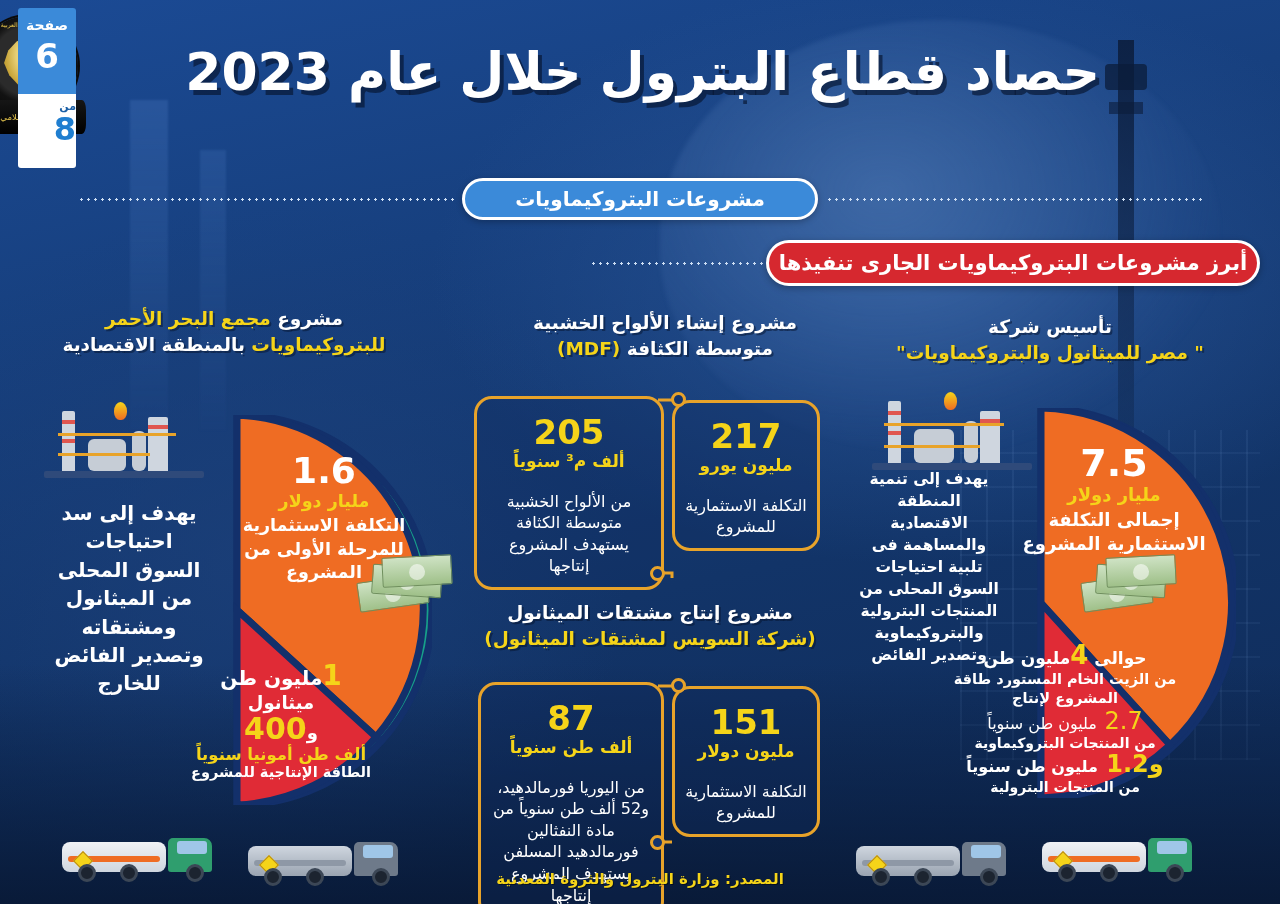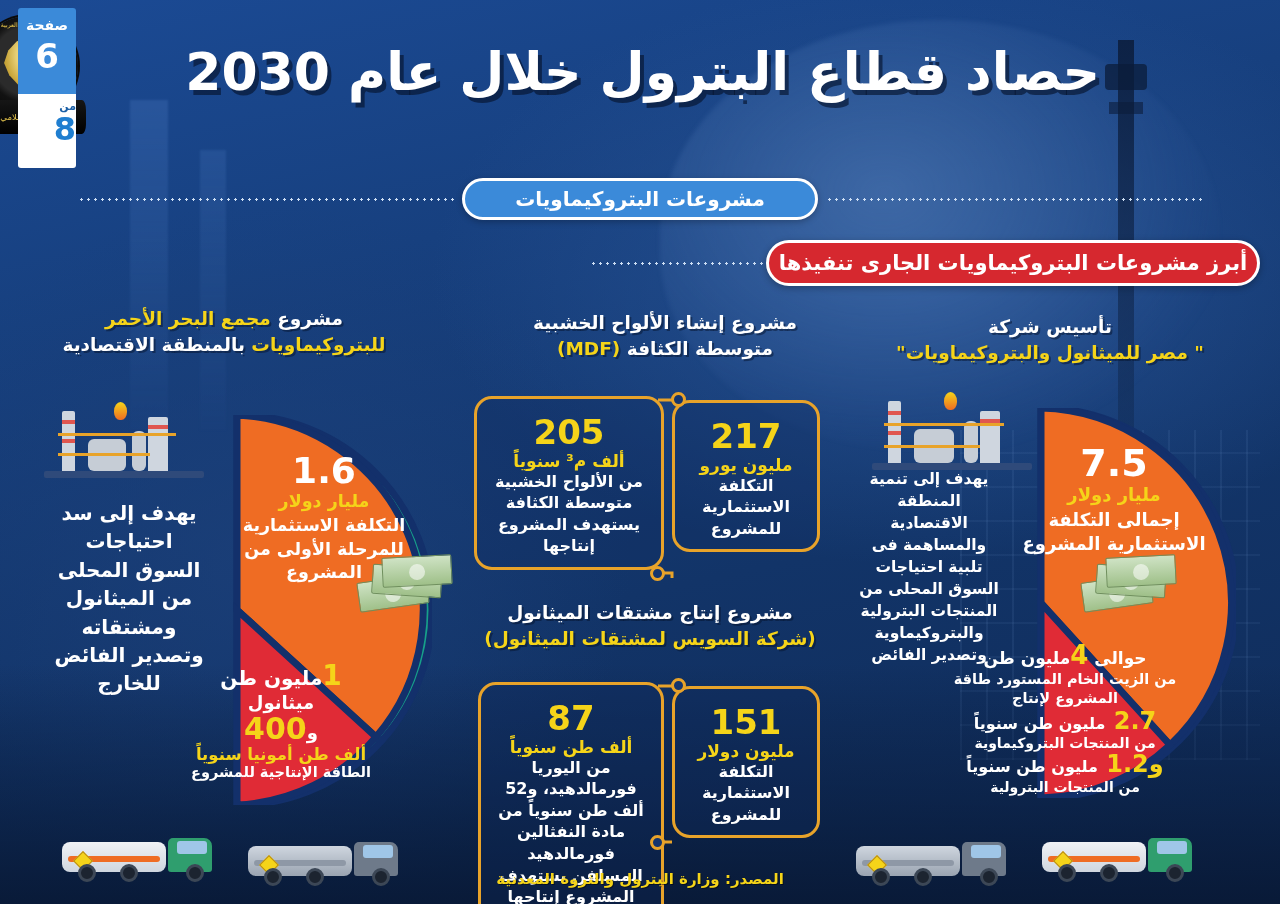--- a/index.html
+++ b/index.html
@@ -219,39 +219,39 @@
   #pr-orange .body { font-size: 18px; color: #ffffff; font-weight: 700; line-height: 1.35; margin-top: 3px; }
 
   #pr-teal {
     right: 236px; top: 60px; width: 142px;
     font-size: 15.5px; font-weight: 700; line-height: 1.42; color:#ffffff;
   }
   #pr-red { right: 46px; top: 232px; width: 250px; }
   #pr-red .l1 { font-size: 17px; font-weight: 700; color:#ffffff; }
   #pr-red .l1 b { font-size: 26px; color:#f5d419; }
   #pr-red .l2 { font-size: 14.5px; font-weight: 700; color:#ffffff; line-height:1.3; }
-  #pr-red .l3 { font-size: 24px; font-weight: 700; color:#f5d419; line-height: 1.15; }
+  #pr-red .l3 { font-size: 24px; font-weight: 400; color:#f5d419; line-height: 1.15; }
   #pr-red .l3 small { font-size: 16px; color:#ffffff; }
   #pr-red .l4 { font-size: 14px; font-weight: 700; color:#ffffff; }
   #pr-red .l5 { font-size: 24px; font-weight: 700; color:#f5d419; line-height: 1.15; }
   #pr-red .l5 small { font-size: 16px; color:#ffffff; }
   #pr-red .l6 { font-size: 14px; font-weight: 700; color:#ffffff; }
 
   
   .callout {
     position: absolute;
     border: 3px solid #e8a32a;
     border-radius: 18px;
     text-align: center;
     padding: 16px 10px 10px;
     background: rgba(16,44,92,.30);
   }
   .callout .num { font-size: 34px; font-weight: 700; color: #f5d419; line-height: 1.05; }
   .callout .unit { font-size: 17px; font-weight: 700; color: #f5d419; }
-  .callout .body { font-size: 16px; font-weight: 700; color: #ffffff; line-height: 1.35; margin-top: 0; }
+  .callout .body { font-size: 16px; font-weight: 400; color: #ffffff; line-height: 1.35; margin-top: 20px; }
 
   .knob {
     position: absolute; width: 15px; height: 15px; border-radius: 50%;
     border: 3.5px solid #e8a32a; background: #14356e;
   }
 
   #box-205 { left: 474px; top: 396px; width: 190px; }
   #box-217 { left: 672px; top: 400px; width: 148px; }
   #box-87  { left: 478px; top: 682px; width: 186px; }
   #box-119 { left: 672px; top: 686px; width: 148px; }
@@ -325,21 +325,21 @@
       <div class="emblem-disc"></div>
       <div class="emblem-ring-text">
         <span class="top">جمهورية مصر العربية</span>
         <span class="bot">رئاسة مجلس الوزراء</span>
       </div>
       <div class="emblem-eagle"></div>
       <div class="emblem-flag"></div>
       <div class="emblem-banner">المركز الإعلامي</div>
     </div>
 
-    <div id="main-title">حصاد قطاع البترول خلال عام 2030</div>
+    <div id="main-title">حصاد قطاع البترول خلال عام 2023</div>
 
     <div id="page-badge">
       <div class="pb-top">
         <div class="lbl">صفحة</div>
         <div class="num">6</div>
       </div>
       <div class="pb-bot">
         <div class="lbl">من</div>
         <div class="num">8</div>
       </div>

